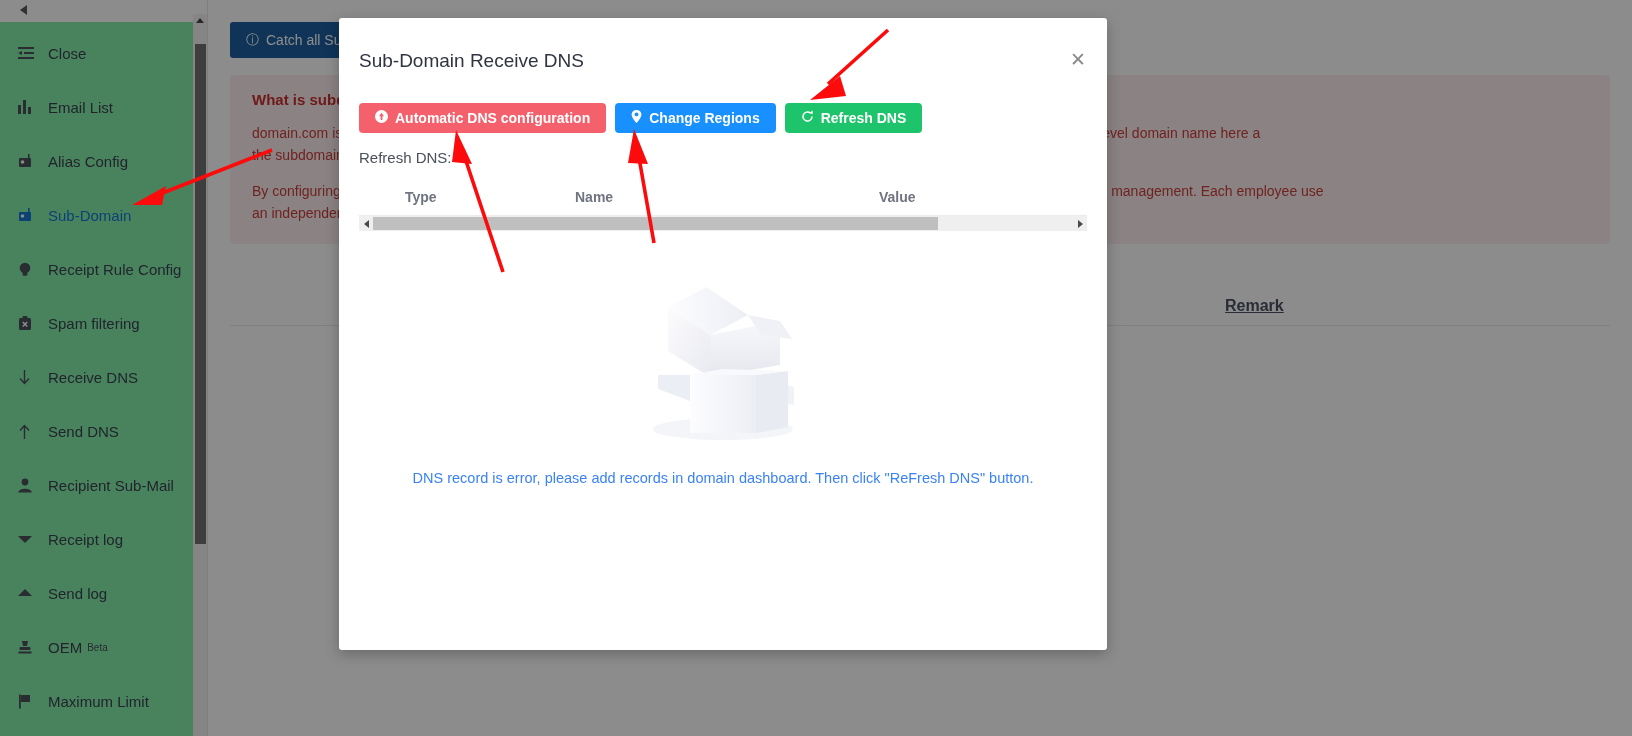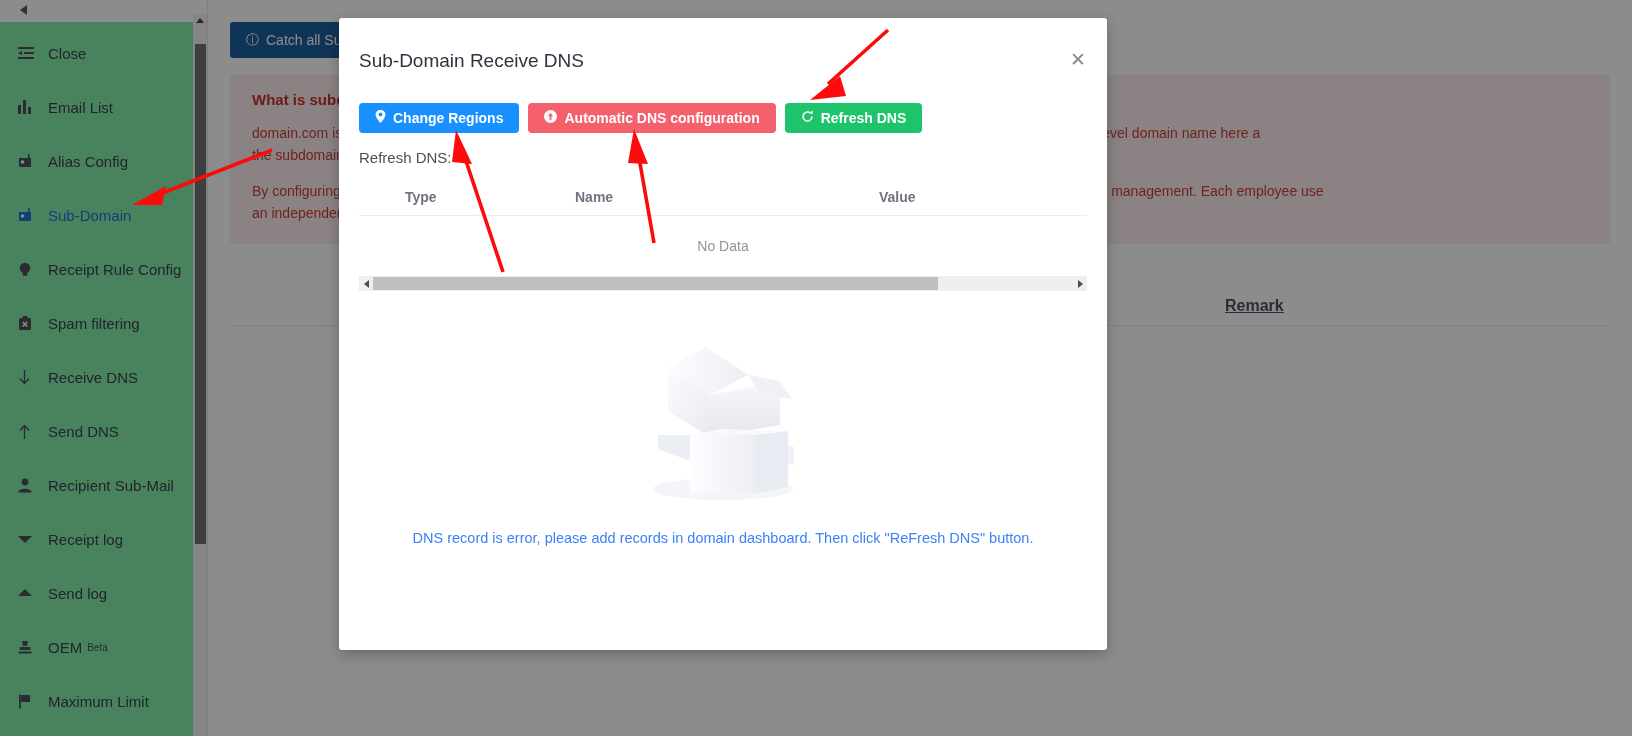--- a/index.html
+++ b/index.html
@@ -416,59 +416,58 @@
 
   <div id="dimmer"></div>
 
   <div class="modal">
     <div class="modal-close">✕</div>
     <div class="modal-title">Sub-Domain Receive DNS</div>
 
     <div class="modal-body">
 
       <div class="btn-row">
-        <button class="btn btn-blue">
-          <span class="b-ic">
-            <svg width="11" height="13" viewBox="0 0 11 13">
-                <path d="M5.5 0 C2.5 0 0.6 2 0.6 4.5 C0.6 8 5.5 13 5.5 13 C5.5 13 10.4 8 10.4 4.5 C10.4 2 8.5 0 5.5 0 Z" fill="#ffffff"></path>
-                <circle cx="5.5" cy="4.4" r="1.9" fill="#1890ff"></circle>
-              </svg>
-          </span>
-          <span>Change Regions</span>
-        </button>
         <button class="btn btn-red">
           <span class="b-ic">
             <svg width="13" height="13" viewBox="0 0 13 13">
                 <circle cx="6.5" cy="6.5" r="6.5" fill="#ffffff"></circle>
                 <path d="M6.5 2.8 L9 6.2 H4 Z" fill="#f4606c"></path>
                 <rect x="5.6" y="6" width="1.8" height="4" fill="#f4606c"></rect>
               </svg>
           </span>
           <span>Automatic DNS configuration</span>
         </button>
+        <button class="btn btn-blue">
+          <span class="b-ic">
+            <svg width="11" height="13" viewBox="0 0 11 13">
+                <path d="M5.5 0 C2.5 0 0.6 2 0.6 4.5 C0.6 8 5.5 13 5.5 13 C5.5 13 10.4 8 10.4 4.5 C10.4 2 8.5 0 5.5 0 Z" fill="#ffffff"></path>
+                <circle cx="5.5" cy="4.4" r="1.9" fill="#1890ff"></circle>
+              </svg>
+          </span>
+          <span>Change Regions</span>
+        </button>
         <button class="btn btn-green">
           <span class="b-ic">
             <svg width="13" height="13" viewBox="0 0 13 13">
                 <path d="M11 6.5 A4.5 4.5 0 1 1 9.3 3" stroke="#ffffff" stroke-width="1.5" fill="none"></path>
                 <polygon points="11.6,0.6 11.6,4.2 8.2,3.1" fill="#ffffff"></polygon>
               </svg>
           </span>
           <span>Refresh DNS</span>
         </button>
       </div>
 
       <div class="correct-dns">Refresh DNS:</div>
 
       <div class="dns-table">
         <div class="dns-thead">
           <div class="dth dth-type">Type</div>
           <div class="dth dth-name">Name</div>
           <div class="dth dth-value">Value</div>
         </div>
-        <div class="dns-nodata">No Data</div>
         <div class="hscroll">
           <div class="hscroll-left">
               <span class="hsl-arrow"></span>
             </div>
           <div class="hscroll-thumb"></div>
           <div class="hscroll-right" style="margin-left:auto">
               <span class="hsr-arrow"></span>
             </div>
         </div>
       </div>

